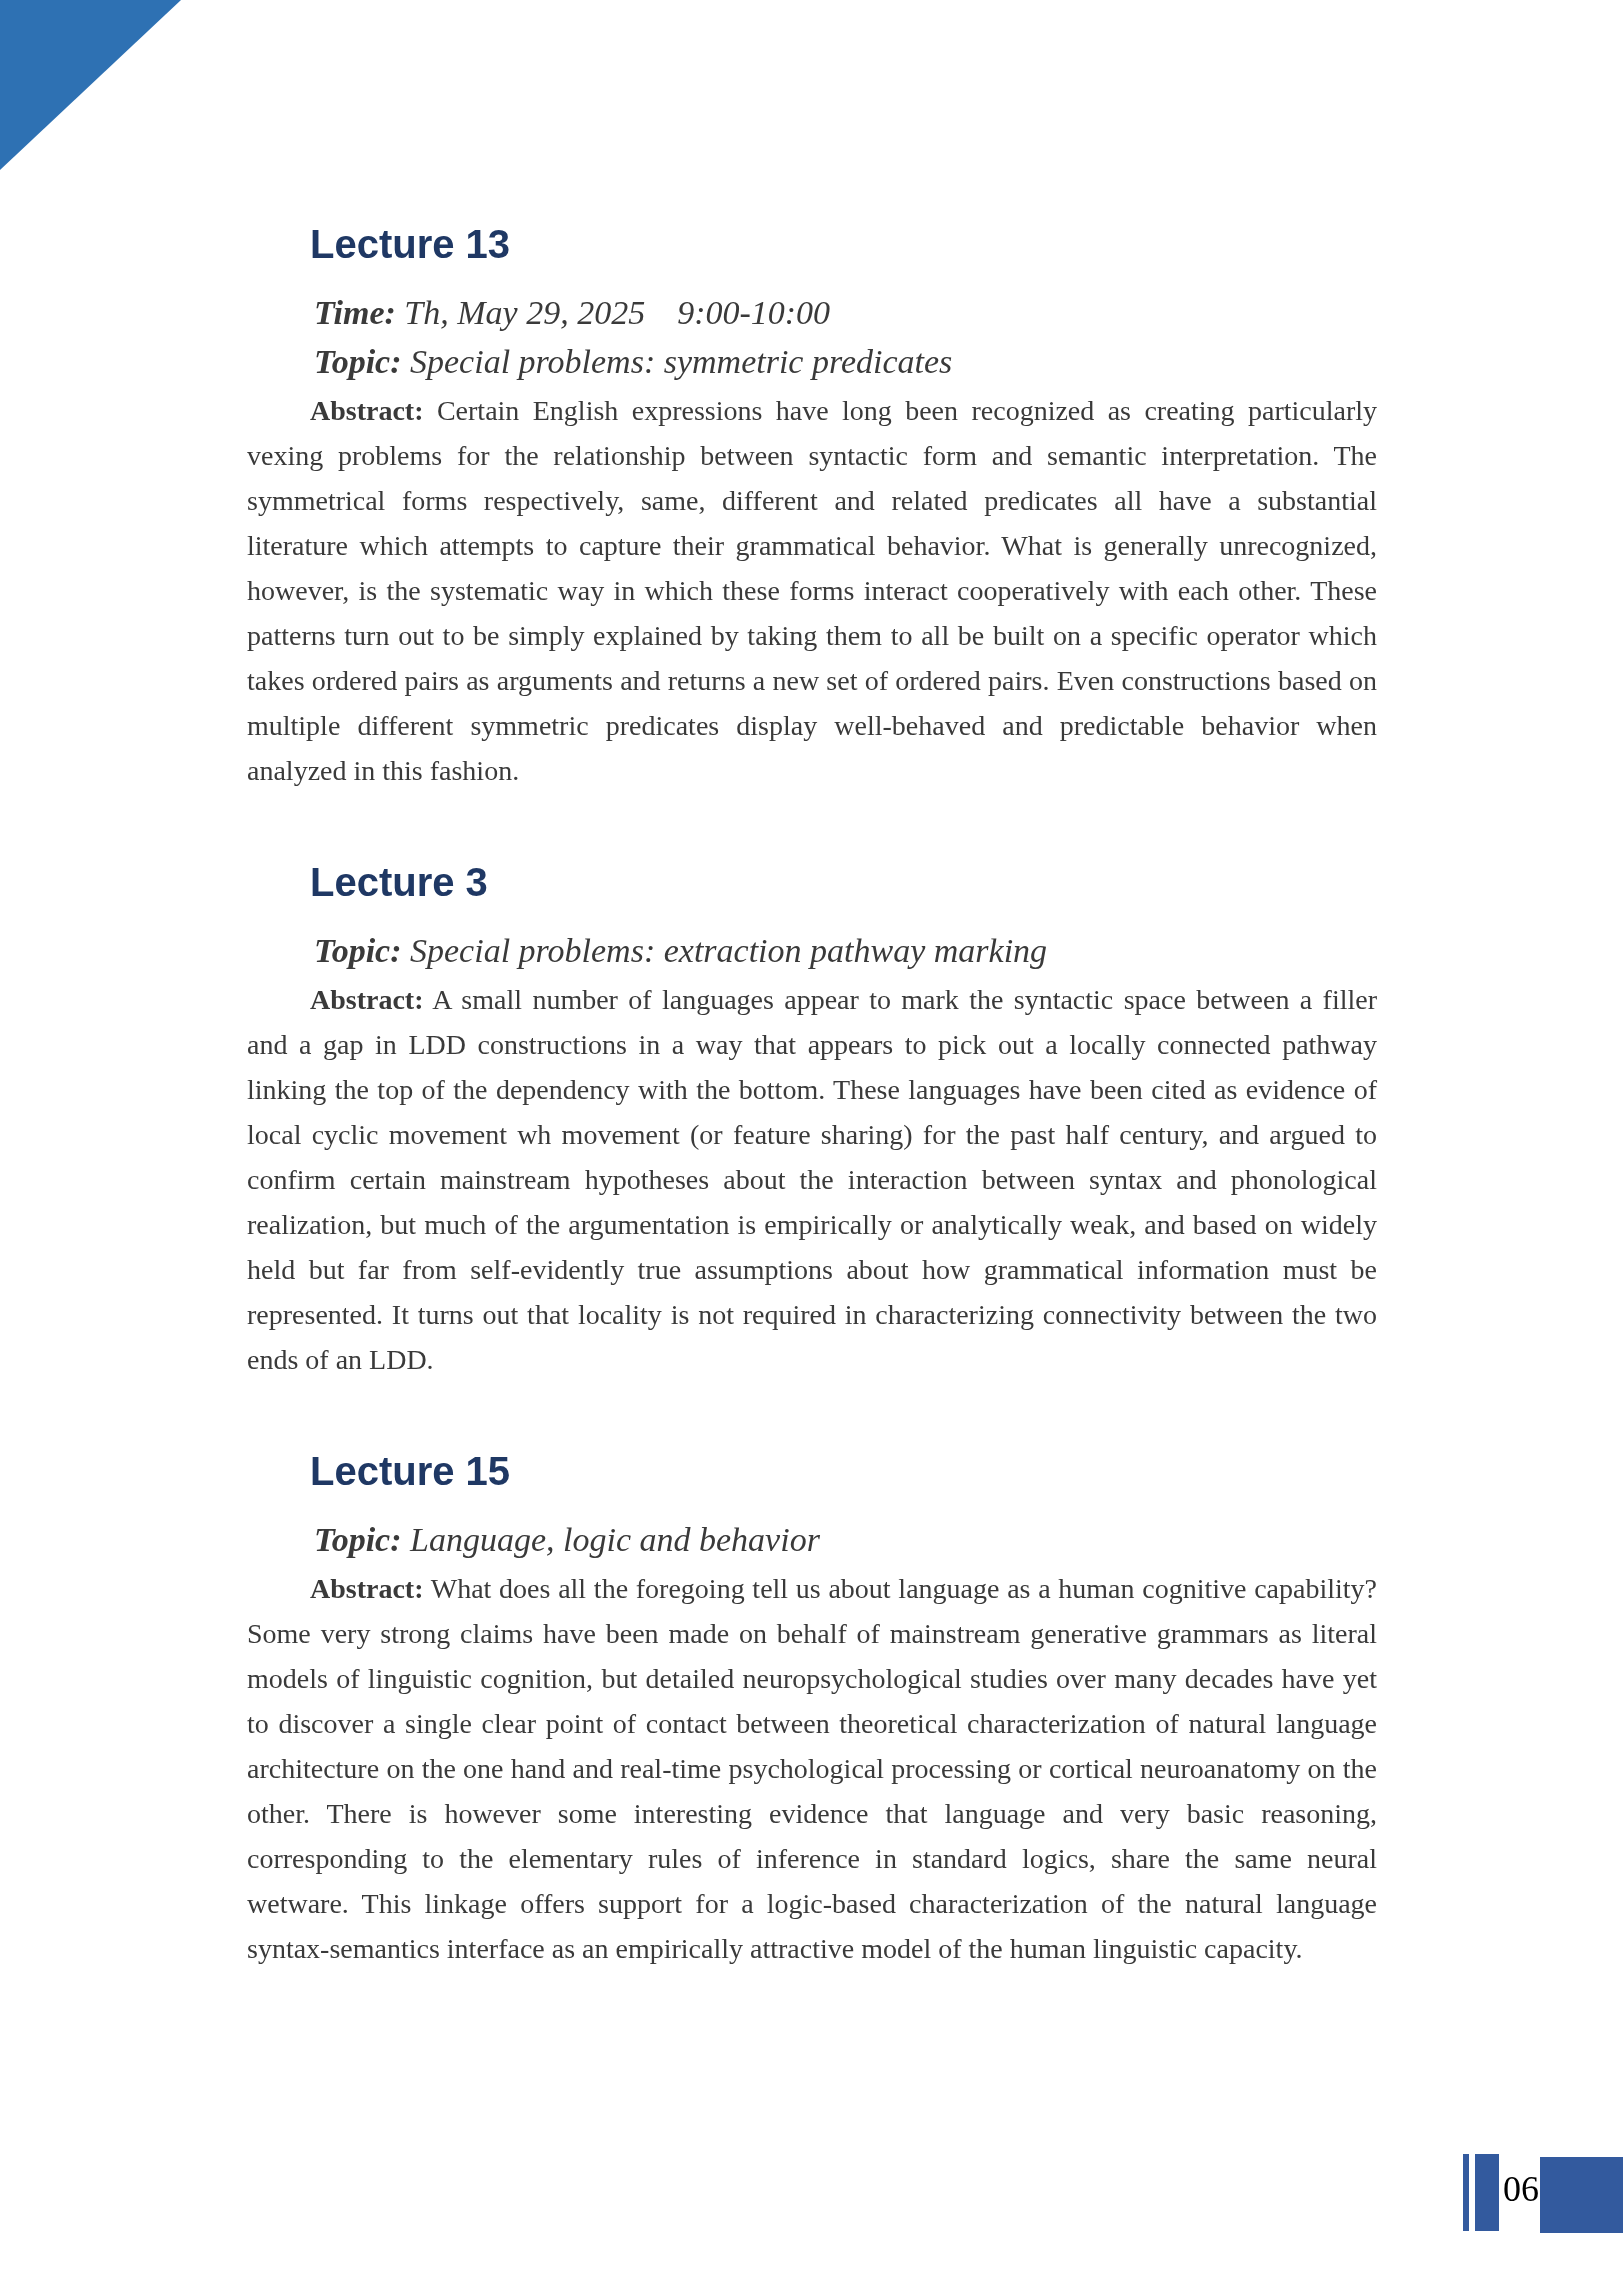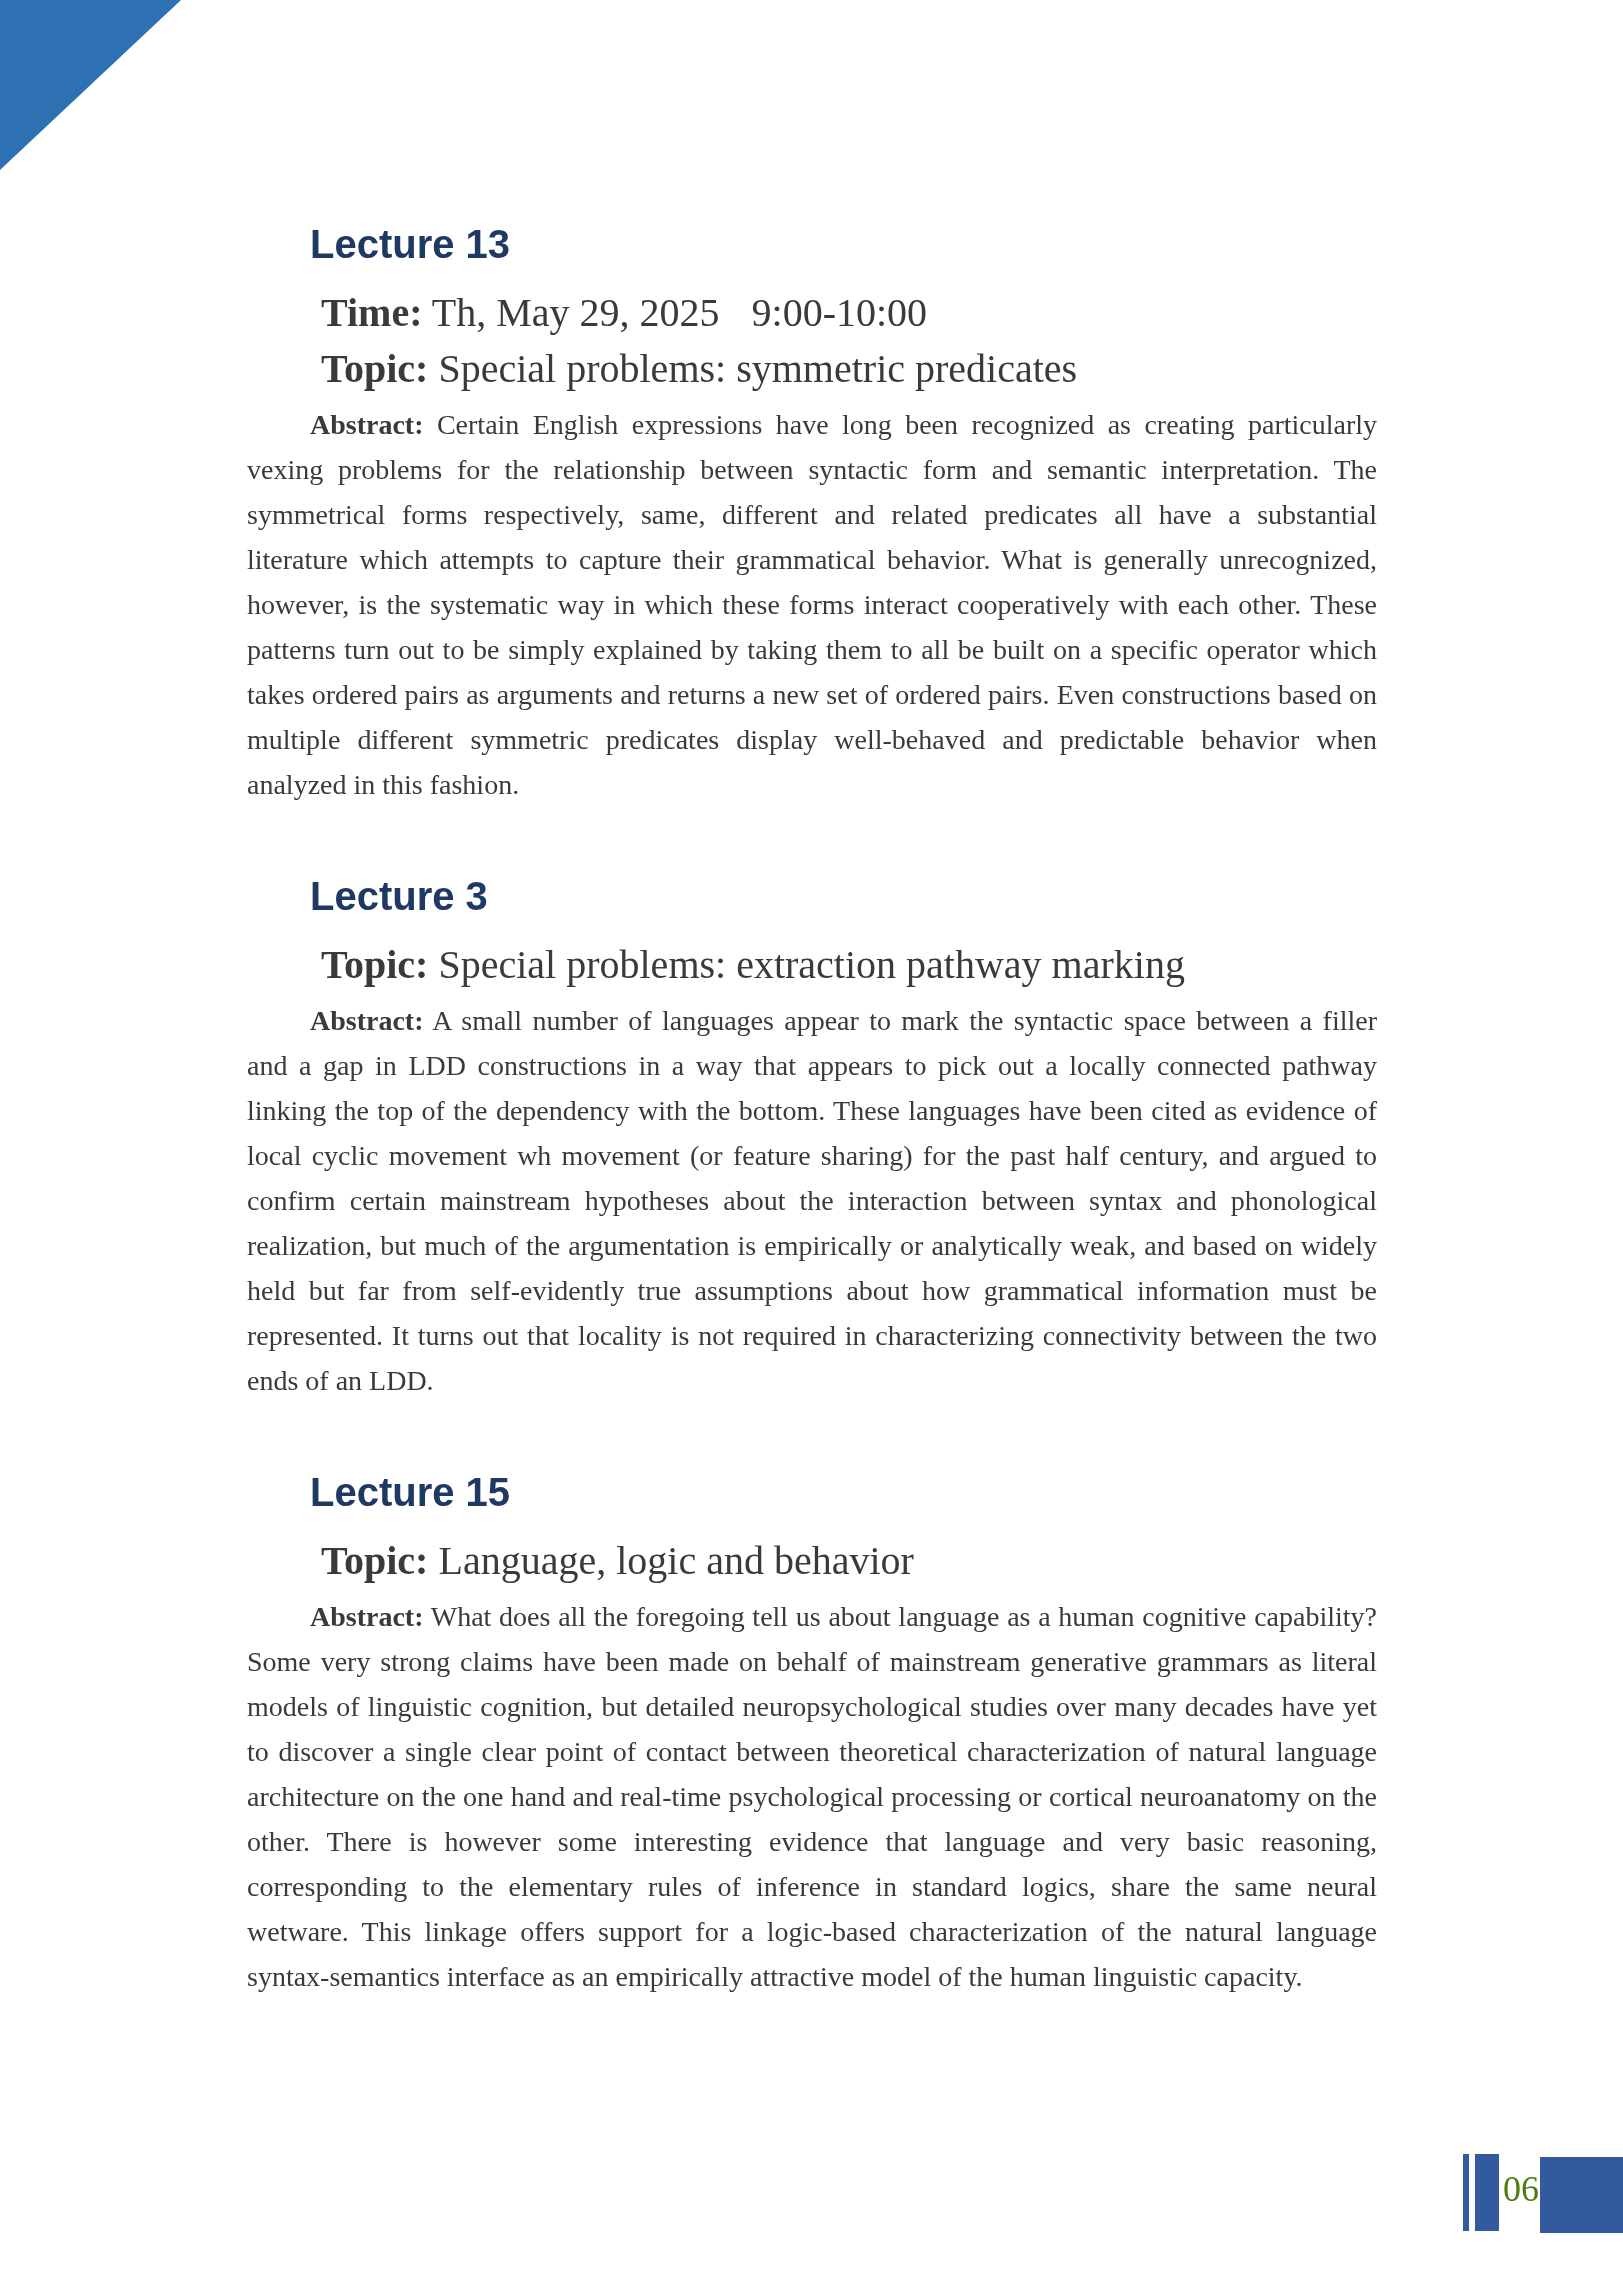--- a/index.html
+++ b/index.html
@@ -25,39 +25,39 @@
     position:absolute;left:247px;top:214px;width:1130px;
   }
   .lecture + .lecture{margin-top:67px;}
   .lecture-title{
     font-family:"Liberation Sans", sans-serif;
     font-weight:bold;font-size:40px;line-height:44px;
     color:var(--heading);
     margin:8px 0 24px 63px;
   }
   .meta{
-    font-size:40px;line-height:45px;margin:11px;
-    text-indent:63px;color:var(--ink);
+    font-size:34px;line-height:45px;margin:4px;
+    text-indent:63px;color:var(--ink);font-style:italic;
   }
   .lbl{font-weight:bold;}
   .time-hours{margin-left:32px;}
   .abstract{
     font-size:28px;line-height:45px;margin:0;
     text-indent:63px;text-align:justify;color:var(--ink);
   }
   .footer-bar{position:absolute;background:var(--bar);}
   .footer-bar.thin{left:1463px;top:2154px;width:5.5px;height:77px;}
   .footer-bar.wide{left:1475px;top:2154px;width:24px;height:77px;}
   .footer-rect{
     position:absolute;background:var(--bar);
     left:1540px;top:2157px;width:83px;height:76px;
   }
   .page-number{
     position:absolute;left:1503px;top:2169px;width:36px;
-    font-size:36px;line-height:40px;color:#4d7c0f;text-align:center;
+    font-size:36px;line-height:40px;color:#000000;text-align:center;
   }
 </style>
 </head>
 <body>
 
 <div class="corner-triangle"></div>
 
 <main class="content">
 
   <section class="lecture">

